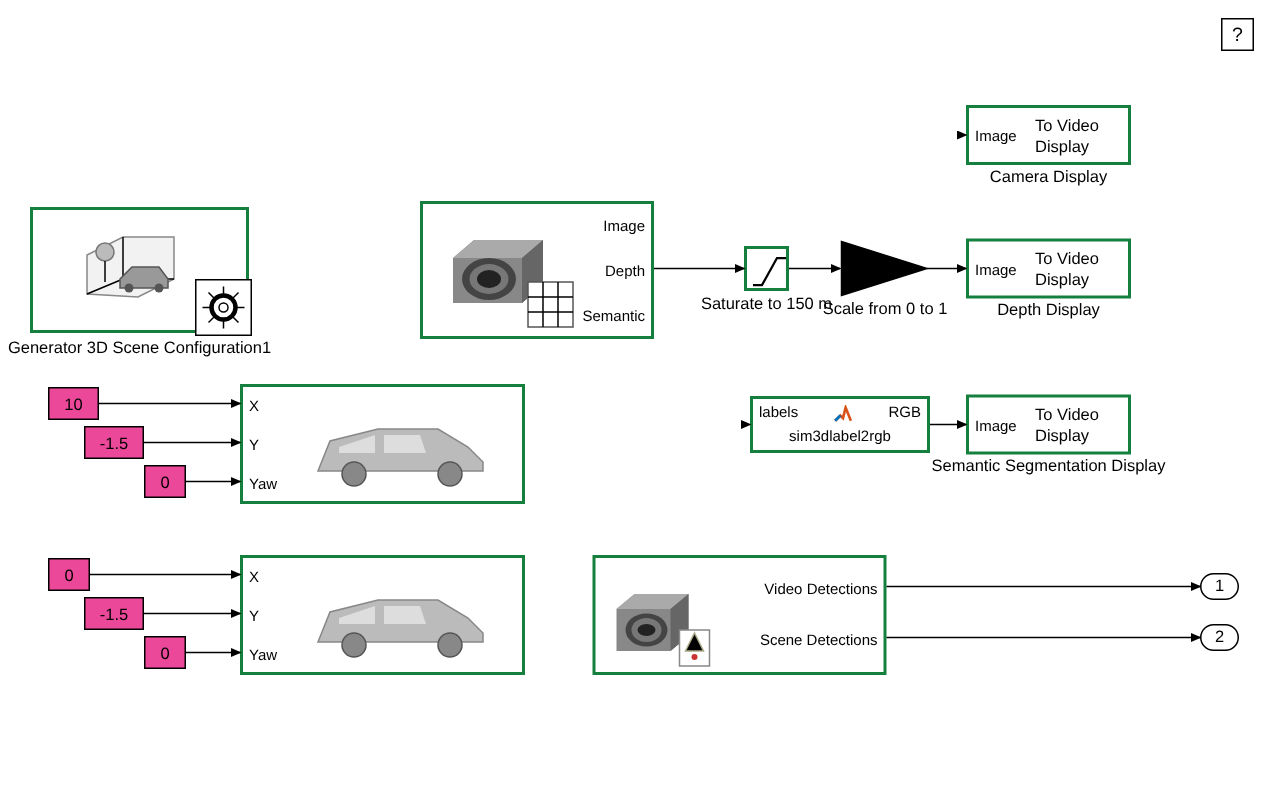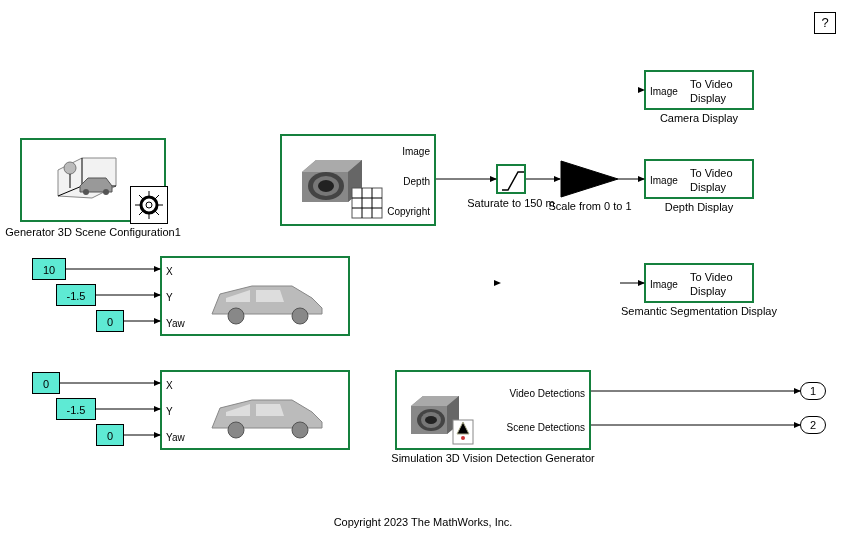--- a/index.html
+++ b/index.html
@@ -1,20 +1,20 @@
 <!DOCTYPE html>
 <html><head>
 <meta charset="utf-8">
 <style>
   body{margin:0;font-family:Arial,Helvetica,sans-serif;font-size:11px;color:#000;background:#fff}
   .canvas{position:relative;width:846px;height:538px}
   .blk{position:absolute;border:2px solid #15803d;background:#fff;box-sizing:border-box}
   .lbl{position:absolute;text-align:center;font-size:11px}
   .port{position:absolute;font-size:10px}
-  .const-box{position:absolute;border:1px solid #000;background:#5eead4;text-align:center;line-height:22px;font-size:11px;box-sizing:border-box}
+  .const-box{position:absolute;border:1px solid #000;background:#ec4899;text-align:center;line-height:22px;font-size:11px;box-sizing:border-box}
   .out-pill{position:absolute;border:1px solid #000;border-radius:9px;width:26px;height:18px;text-align:center;line-height:17px;font-size:11px;background:#fff;box-sizing:border-box}
   svg{position:absolute;top:0;left:0;pointer-events:none}
   line{stroke:#000;stroke-width:1}
   polygon{fill:#000}
   .arrow{marker-end:url(#ah)}
   .help{position:absolute;right:10px;top:12px;width:22px;height:22px;border:1px solid #000;text-align:center;line-height:20px;font-size:13px;background:#fff;box-sizing:border-box}
   .copy{position:absolute;width:100%;text-align:center;font-size:11px;bottom:10px}
 </style>
 </head>
 <body>
@@ -70,21 +70,21 @@
       <ellipse cx="44" cy="50" rx="8" ry="6" fill="#222"></ellipse>
 
       <rect x="70" y="52" width="30" height="30" fill="#fff" stroke="#555"></rect>
       <line x1="80" y1="52" x2="80" y2="82" stroke="#888"></line>
       <line x1="90" y1="52" x2="90" y2="82" stroke="#888"></line>
       <line x1="70" y1="62" x2="100" y2="62" stroke="#888"></line>
       <line x1="70" y1="72" x2="100" y2="72" stroke="#888"></line>
     </svg>
     <span class="port" style="right:4px;top:10px">Image</span>
     <span class="port" style="right:4px;top:40px">Depth</span>
-    <span class="port" style="right:4px;top:70px">Copyright</span>
+    <span class="port" style="right:4px;top:70px">Semantic</span>
   </div>
 
   <div class="blk" style="left:496px;top:164px;width:30px;height:30px">
     <svg viewBox="0 0 30 30" style="width:30px;height:30px">
       <polyline points="4,24 10,24 20,6 26,6" fill="none" stroke="#000" stroke-width="1.5"></polyline>
     </svg>
   </div>
   <div class="lbl" style="left:466px;top:197px;width:90px">Saturate to 150 m</div>
 
   <div style="position:absolute;left:560px;top:160px;width:60px;height:38px">
@@ -109,20 +109,30 @@
   </div>
   <div class="lbl" style="left:644px;top:201px;width:110px">Depth Display</div>
 
   <div class="blk" style="left:644px;top:263px;width:110px;height:40px">
     <span class="port" style="left:4px;top:14px">Image</span>
     <div style="position:absolute;left:44px;top:6px;font-size:11px">To Video</div>
     <div style="position:absolute;left:44px;top:20px;font-size:11px">Display</div>
   </div>
   <div class="lbl" style="left:614px;top:305px;width:170px">Semantic Segmentation Display</div>
 
+  <div class="blk" style="left:500px;top:264px;width:120px;height:38px">
+    <span class="port" style="left:4px;top:4px">labels</span>
+    <span class="port" style="right:4px;top:4px">RGB</span>
+
+    <svg viewBox="0 0 16 16" style="position:absolute;left:52px;top:4px;width:16px;height:14px">
+      <path d="M2 12 L6 8 L8 10 L10 2 L14 12" fill="none" stroke="#d95319" stroke-width="2"></path>
+      <path d="M2 12 L6 8" stroke="#0072bd" stroke-width="2"></path>
+    </svg>
+    <div style="position:absolute;width:100%;text-align:center;bottom:3px;font-size:10px">sim3dlabel2rgb</div>
+  </div>
 
   <div class="blk" style="left:160px;top:256px;width:190px;height:80px">
     <span class="port" style="left:4px;top:8px">X</span>
     <span class="port" style="left:4px;top:34px">Y</span>
     <span class="port" style="left:4px;top:60px">Yaw</span>
     <svg viewBox="0 0 190 80" style="width:190px;height:80px">
       <path d="M50 56 L58 36 L90 28 L130 28 L150 40 L160 50 L160 56 Z" fill="#bbb" stroke="#888"></path>
       <path d="M64 40 L88 32 L88 44 L64 44 Z" fill="#ddd"></path>
       <path d="M94 32 L118 32 L122 44 L94 44 Z" fill="#ddd"></path>
       <circle cx="74" cy="58" r="8" fill="#888" stroke="#555"></circle>
@@ -159,26 +169,24 @@
       <ellipse cx="34" cy="48" rx="14" ry="11" fill="#444"></ellipse>
       <ellipse cx="34" cy="48" rx="10" ry="8" fill="#777"></ellipse>
       <ellipse cx="34" cy="48" rx="6" ry="4" fill="#222"></ellipse>
       <rect x="56" y="48" width="20" height="24" fill="#fff" stroke="#888"></rect>
       <polygon points="66,50 60,62 72,62" fill="#ffd" stroke="#aa8"></polygon>
       <circle cx="66" cy="66" r="2" fill="#c33"></circle>
     </svg>
     <span class="port" style="right:4px;top:16px">Video Detections</span>
     <span class="port" style="right:4px;top:50px">Scene Detections</span>
   </div>
-  <div class="lbl" style="left:385px;top:452px;width:216px">Simulation 3D Vision Detection Generator</div>
 
   <div class="out-pill" style="left:800px;top:382px">1</div>
   <div class="out-pill" style="left:800px;top:416px">2</div>
 
-  <div class="copy">Copyright 2023 The MathWorks, Inc.</div>
 
   <svg width="846" height="538">
     <defs>
       <marker id="ah" markerWidth="8" markerHeight="8" refX="6" refY="3" orient="auto">
         <polygon points="0,0 7,3 0,6"></polygon>
       </marker>
     </defs>
 
     <polyline class="arrow" points="436,148 460,148 460,90 644,90" fill="none"></polyline>
 

